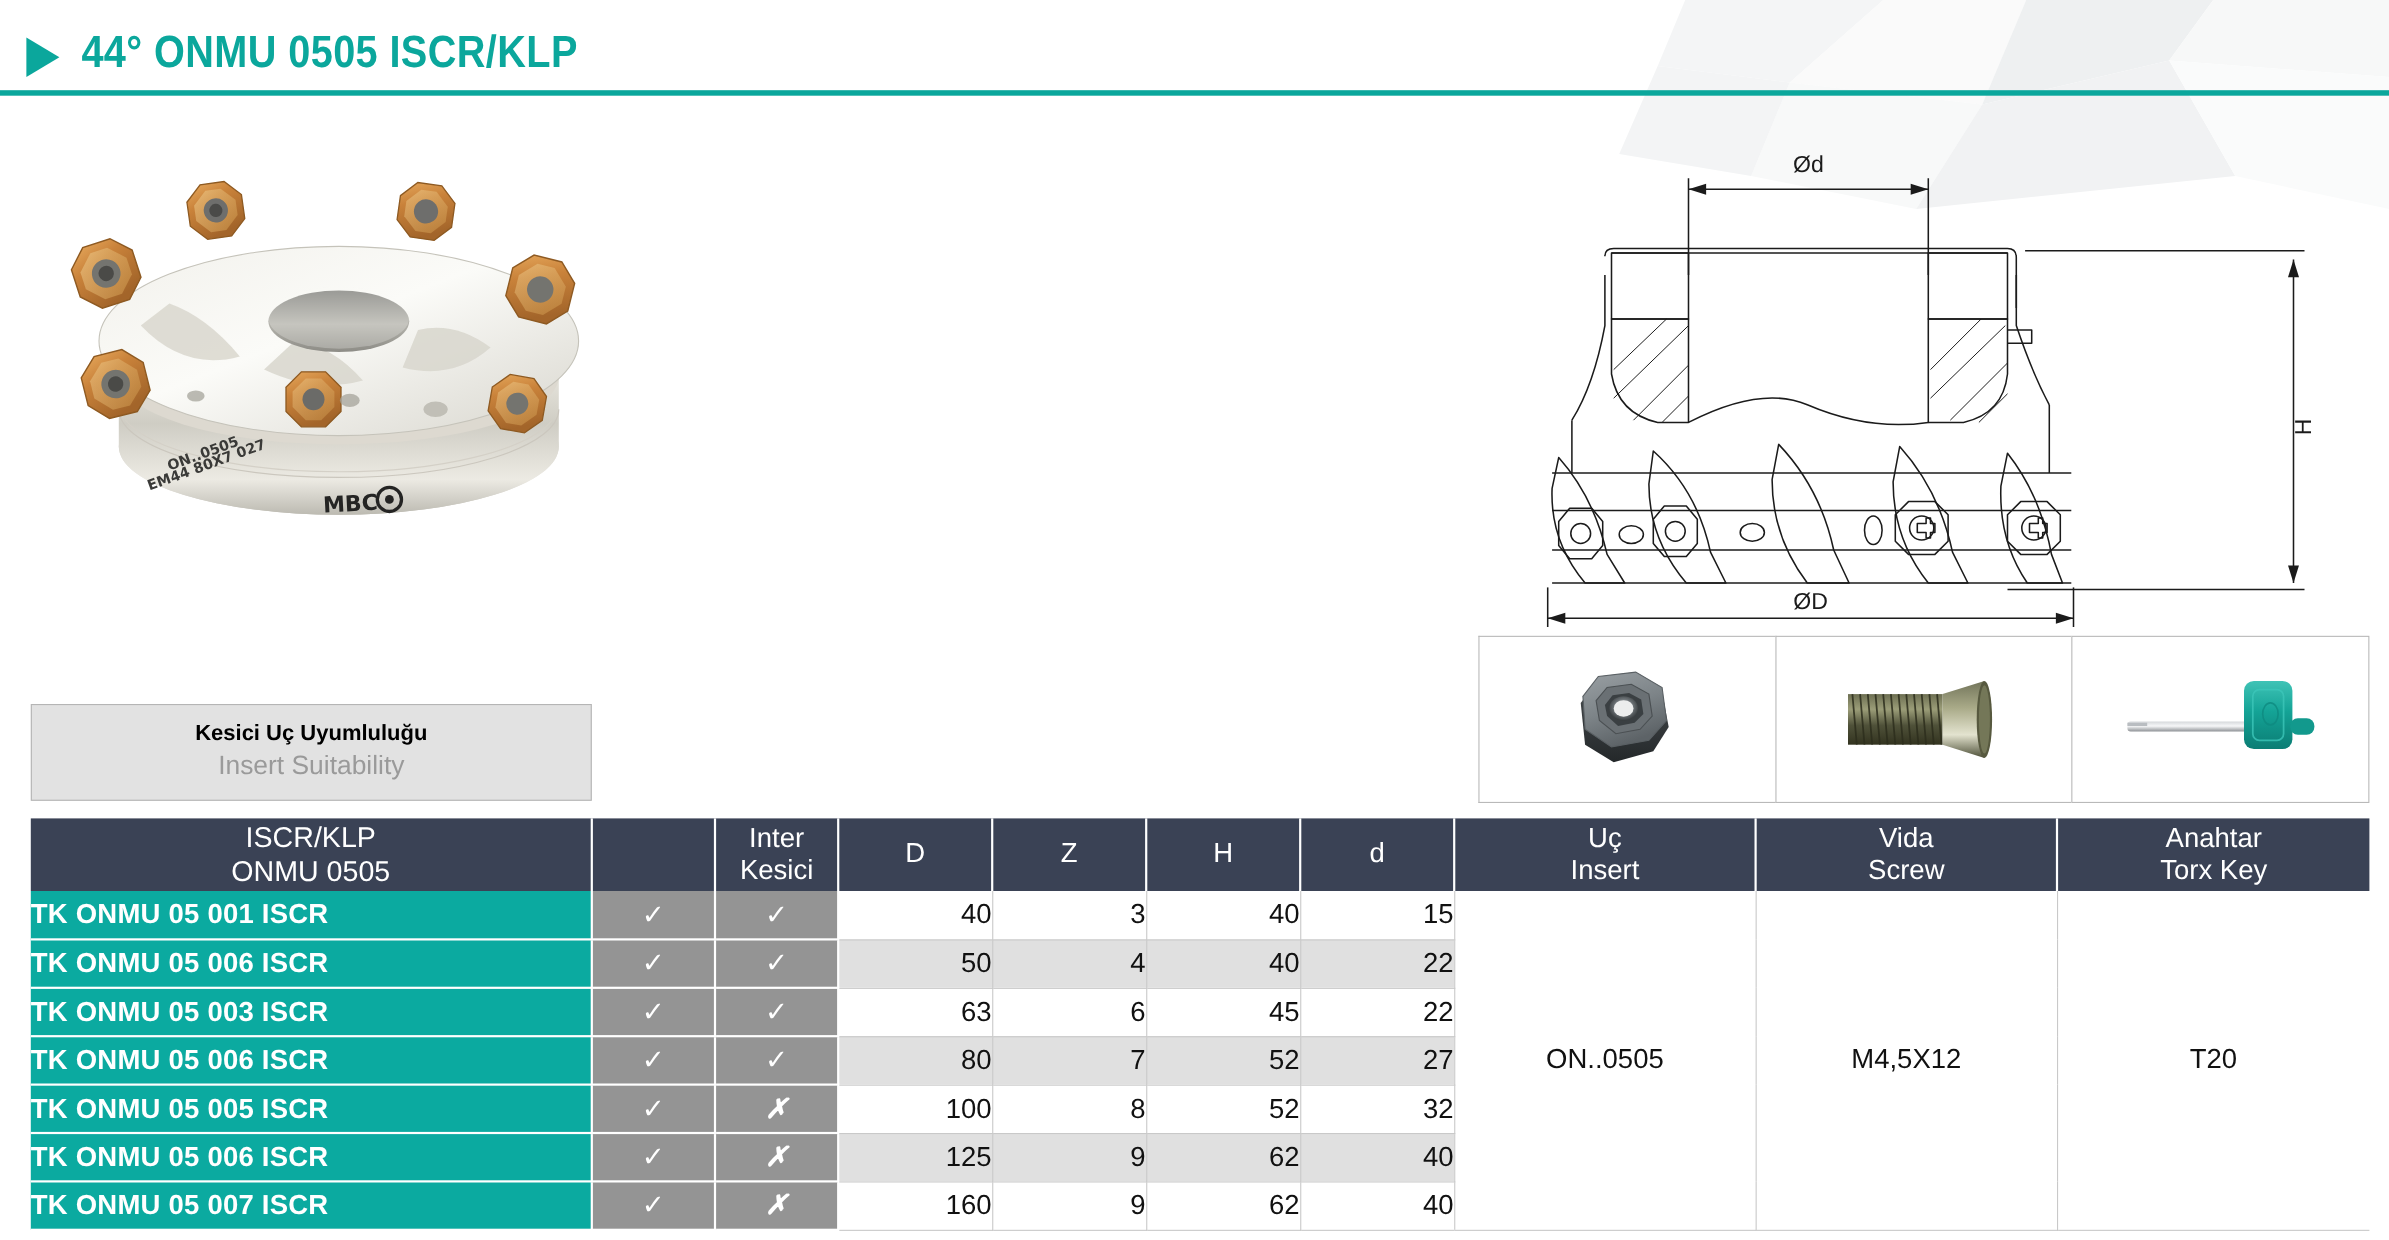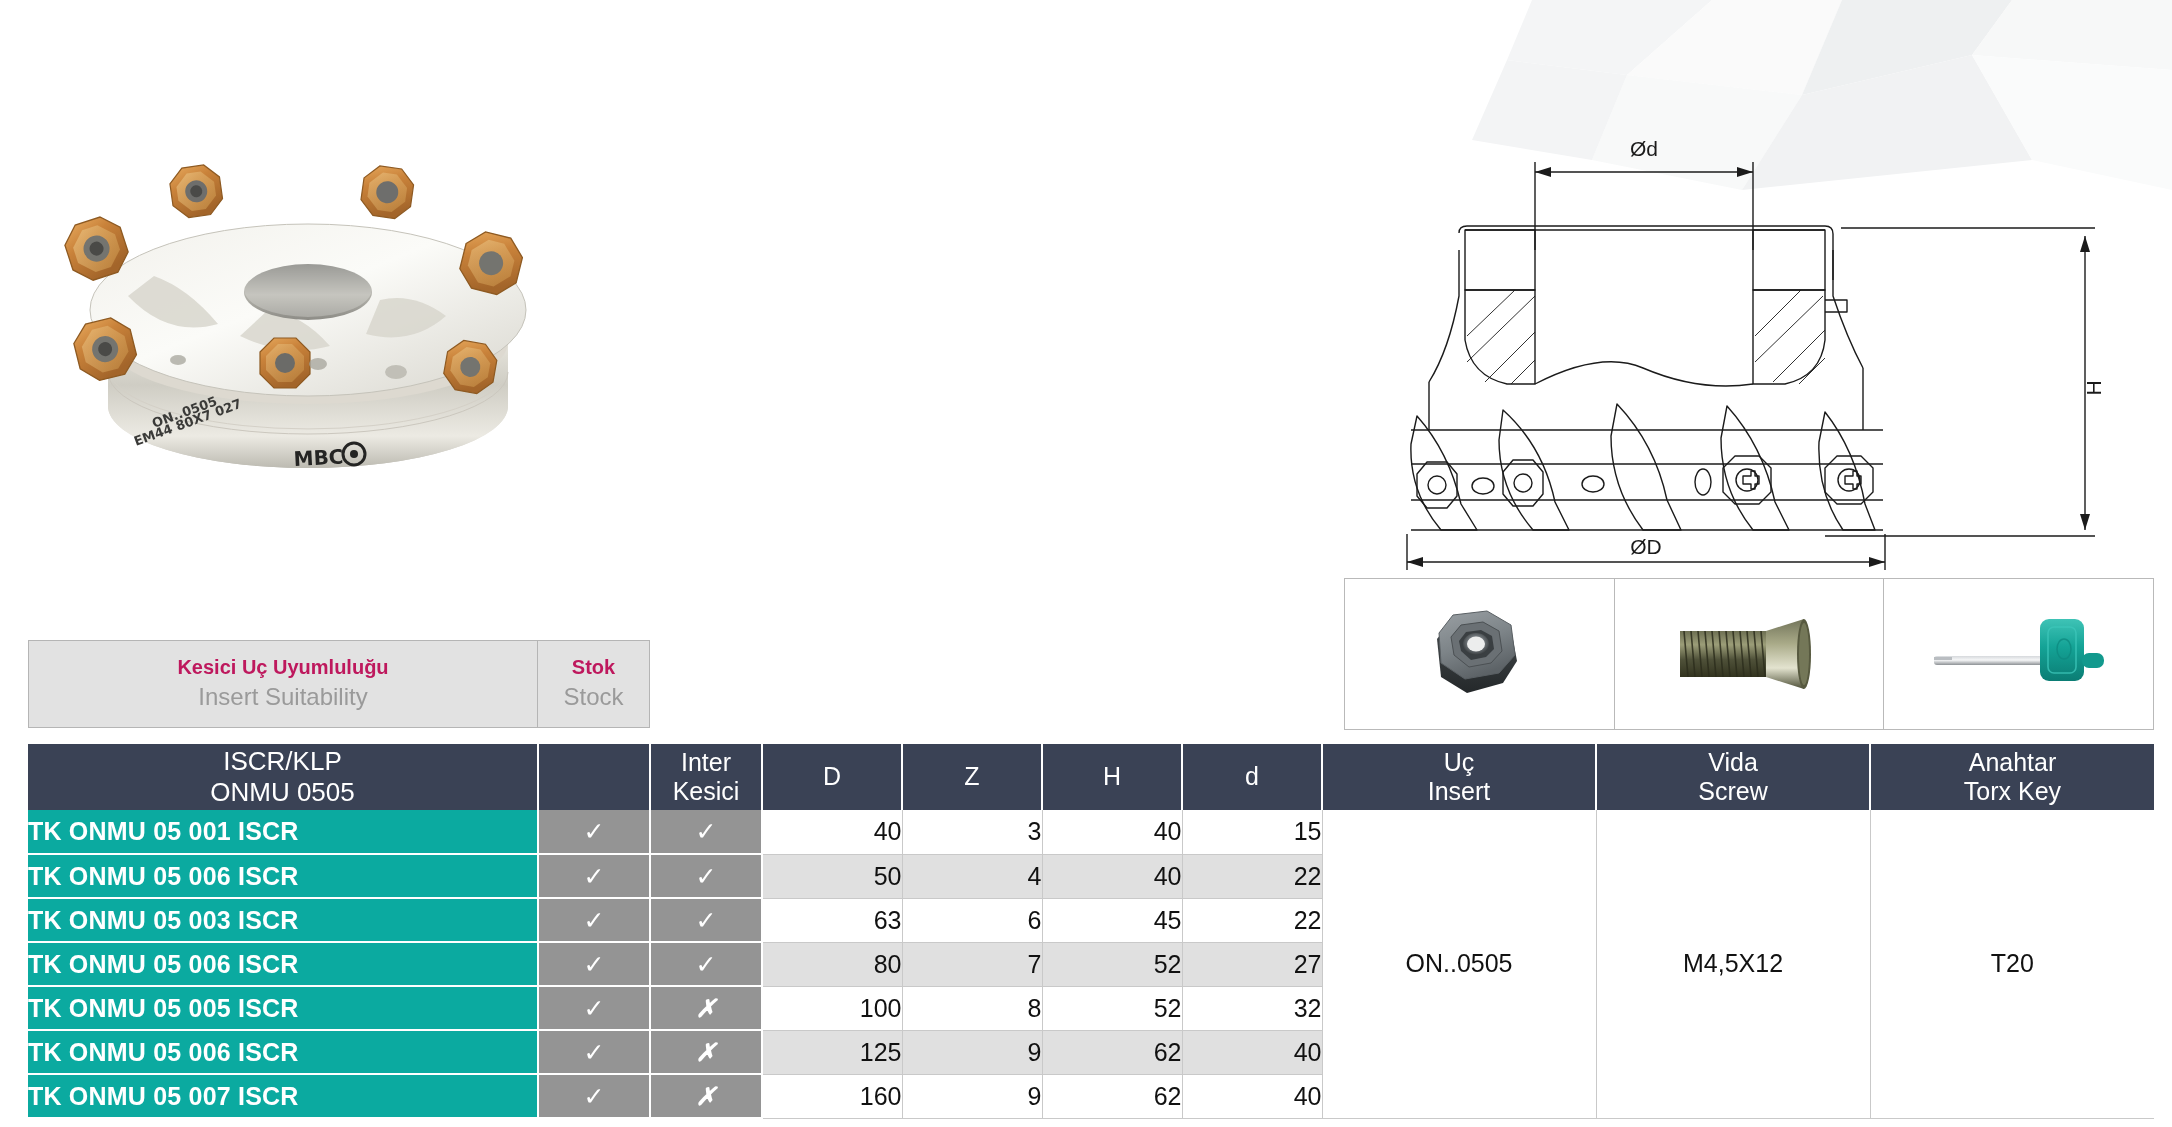--- a/index.html
+++ b/index.html
@@ -85,21 +85,21 @@
   }
   .suit-stock {
     width: 112px; height: 88px;
     background: #e2e2e2;
     border: 1px solid #b5b5b5;
     border-left: none;
     display: flex; flex-direction: column;
     align-items: center; justify-content: center;
     line-height: 1.35;
   }
-  .suit-tr { font-size: 20px; font-weight: bold; color: #be185d; }
+  .suit-tr { font-size: 20px; font-weight: bold; color: #000000; }
   .suit-en { font-size: 24px; font-weight: normal; color: #9a9a9a; }
 
   
   .table {
     position: absolute; left: 28px; top: 744px;
     width: 2126px;
     border-collapse: collapse;
     table-layout: fixed;
     padding-left: 44px;
   }
@@ -173,20 +173,25 @@
       <polygon points="300,0 430,0 390,95 215,75" fill="#fafafa"></polygon>
       <polygon points="430,0 600,0 560,55 390,95" fill="#eef0f1"></polygon>
       <polygon points="600,0 760,0 760,70 560,55" fill="#f7f8f8"></polygon>
       <polygon points="215,75 390,95 330,190 180,160" fill="#f8f9f9"></polygon>
       <polygon points="390,95 560,55 620,160 330,190" fill="#f1f2f3"></polygon>
       <polygon points="560,55 760,70 760,190 620,160" fill="#fafbfb"></polygon>
       <polygon points="95,60 215,75 180,160 60,140" fill="#f3f4f5"></polygon>
     </svg>
   </div>
 
+  <div class="header">
+    <div class="hdr-triangle"></div>
+    <div class="hdr-title">44° ONMU 0505 ISCR/KLP</div>
+    <div class="hdr-rule"></div>
+  </div>
 
   <div class="photo">
     <svg width="580" height="380" viewBox="0 0 580 380">
       <defs>
         <linearGradient id="bodyTop" x1="0" y1="0" x2="1" y2="1">
           <stop offset="0%" stop-color="#f2f1ec"></stop>
           <stop offset="45%" stop-color="#fbfbf8"></stop>
           <stop offset="100%" stop-color="#d8d6ce"></stop>
         </linearGradient>
         <linearGradient id="bodySide" x1="0" y1="0" x2="0" y2="1">
@@ -480,24 +485,20 @@
         <ellipse cx="140" cy="40" rx="7" ry="10" fill="none" stroke="#0e8a80" stroke-width="1.5" opacity="0.8"></ellipse>
       </svg>
     </div>
   </div>
 
   <div class="suit-block">
     <div class="suit-main">
       <div class="suit-tr">Kesici Uç Uyumluluğu</div>
       <div class="suit-en">Insert Suitability</div>
     </div>
-    <div class="suit-stock">
-      <div class="suit-tr">Stok</div>
-      <div class="suit-en">Stock</div>
-    </div>
   </div>
 
   <table class="table">
     <colgroup>
       <col style="width:510px">
         <col style="width:112px">
         <col style="width:112px">
       <col style="width:140px">
         <col style="width:140px">
         <col style="width:140px">

